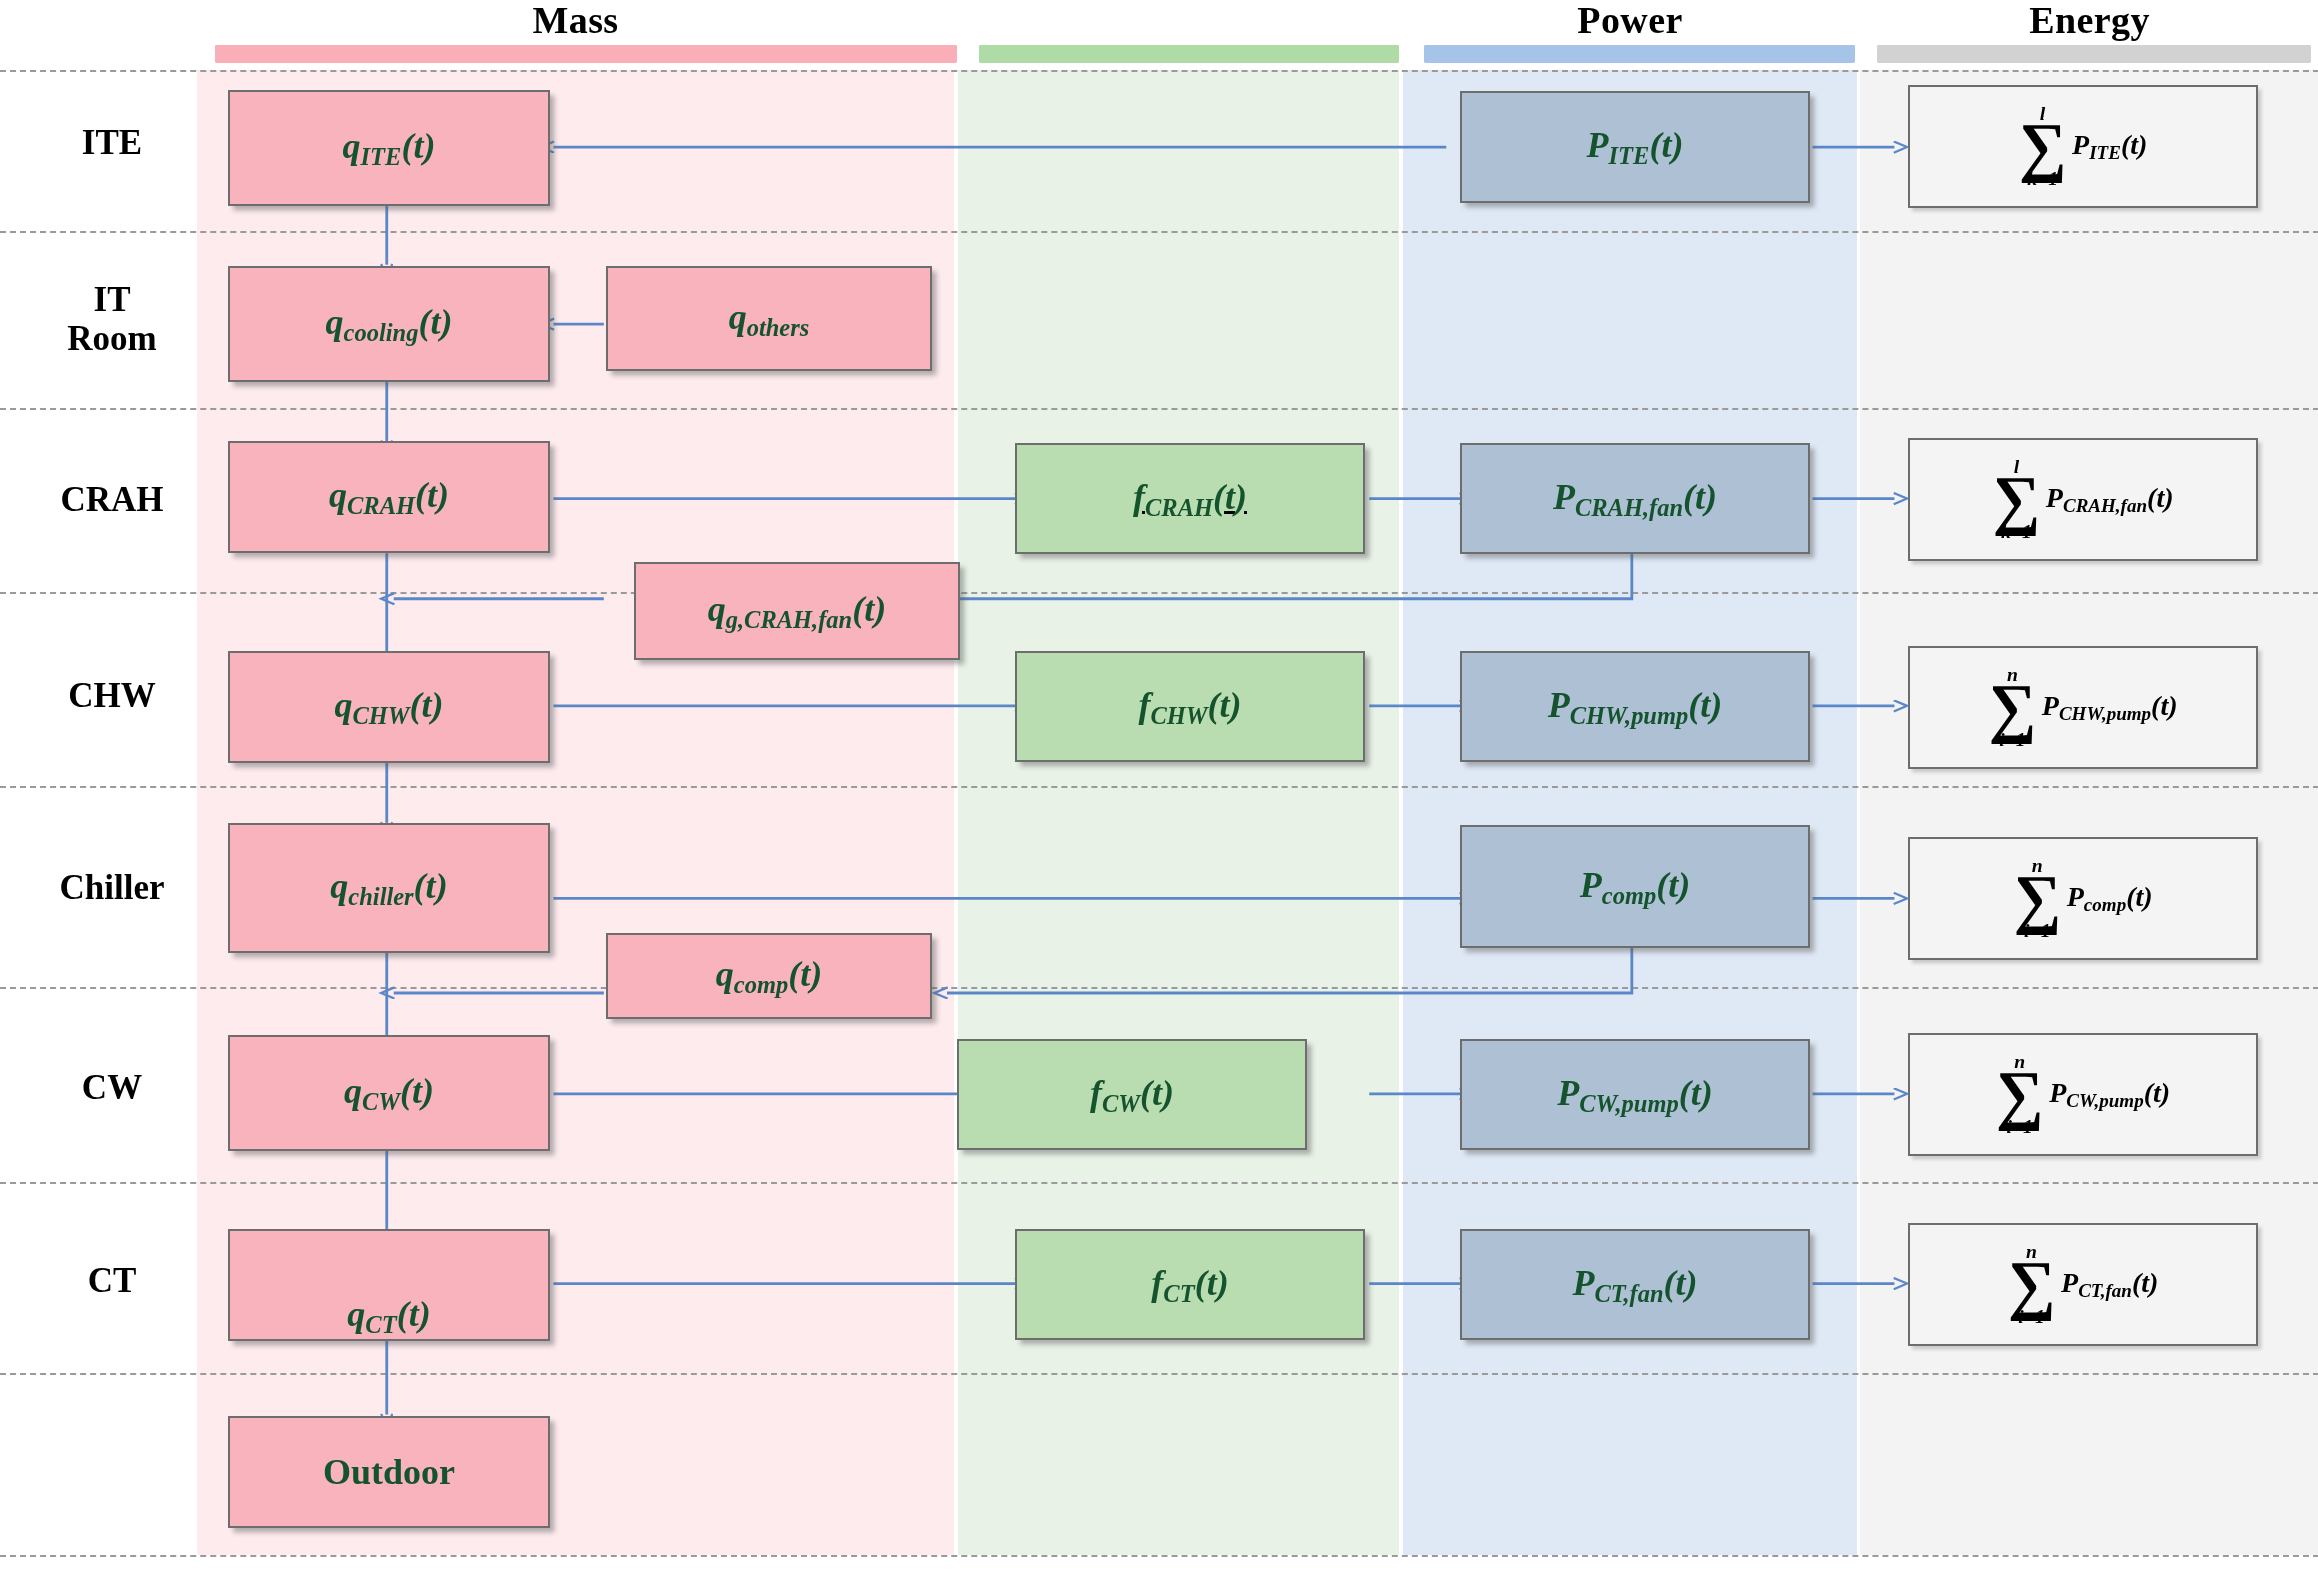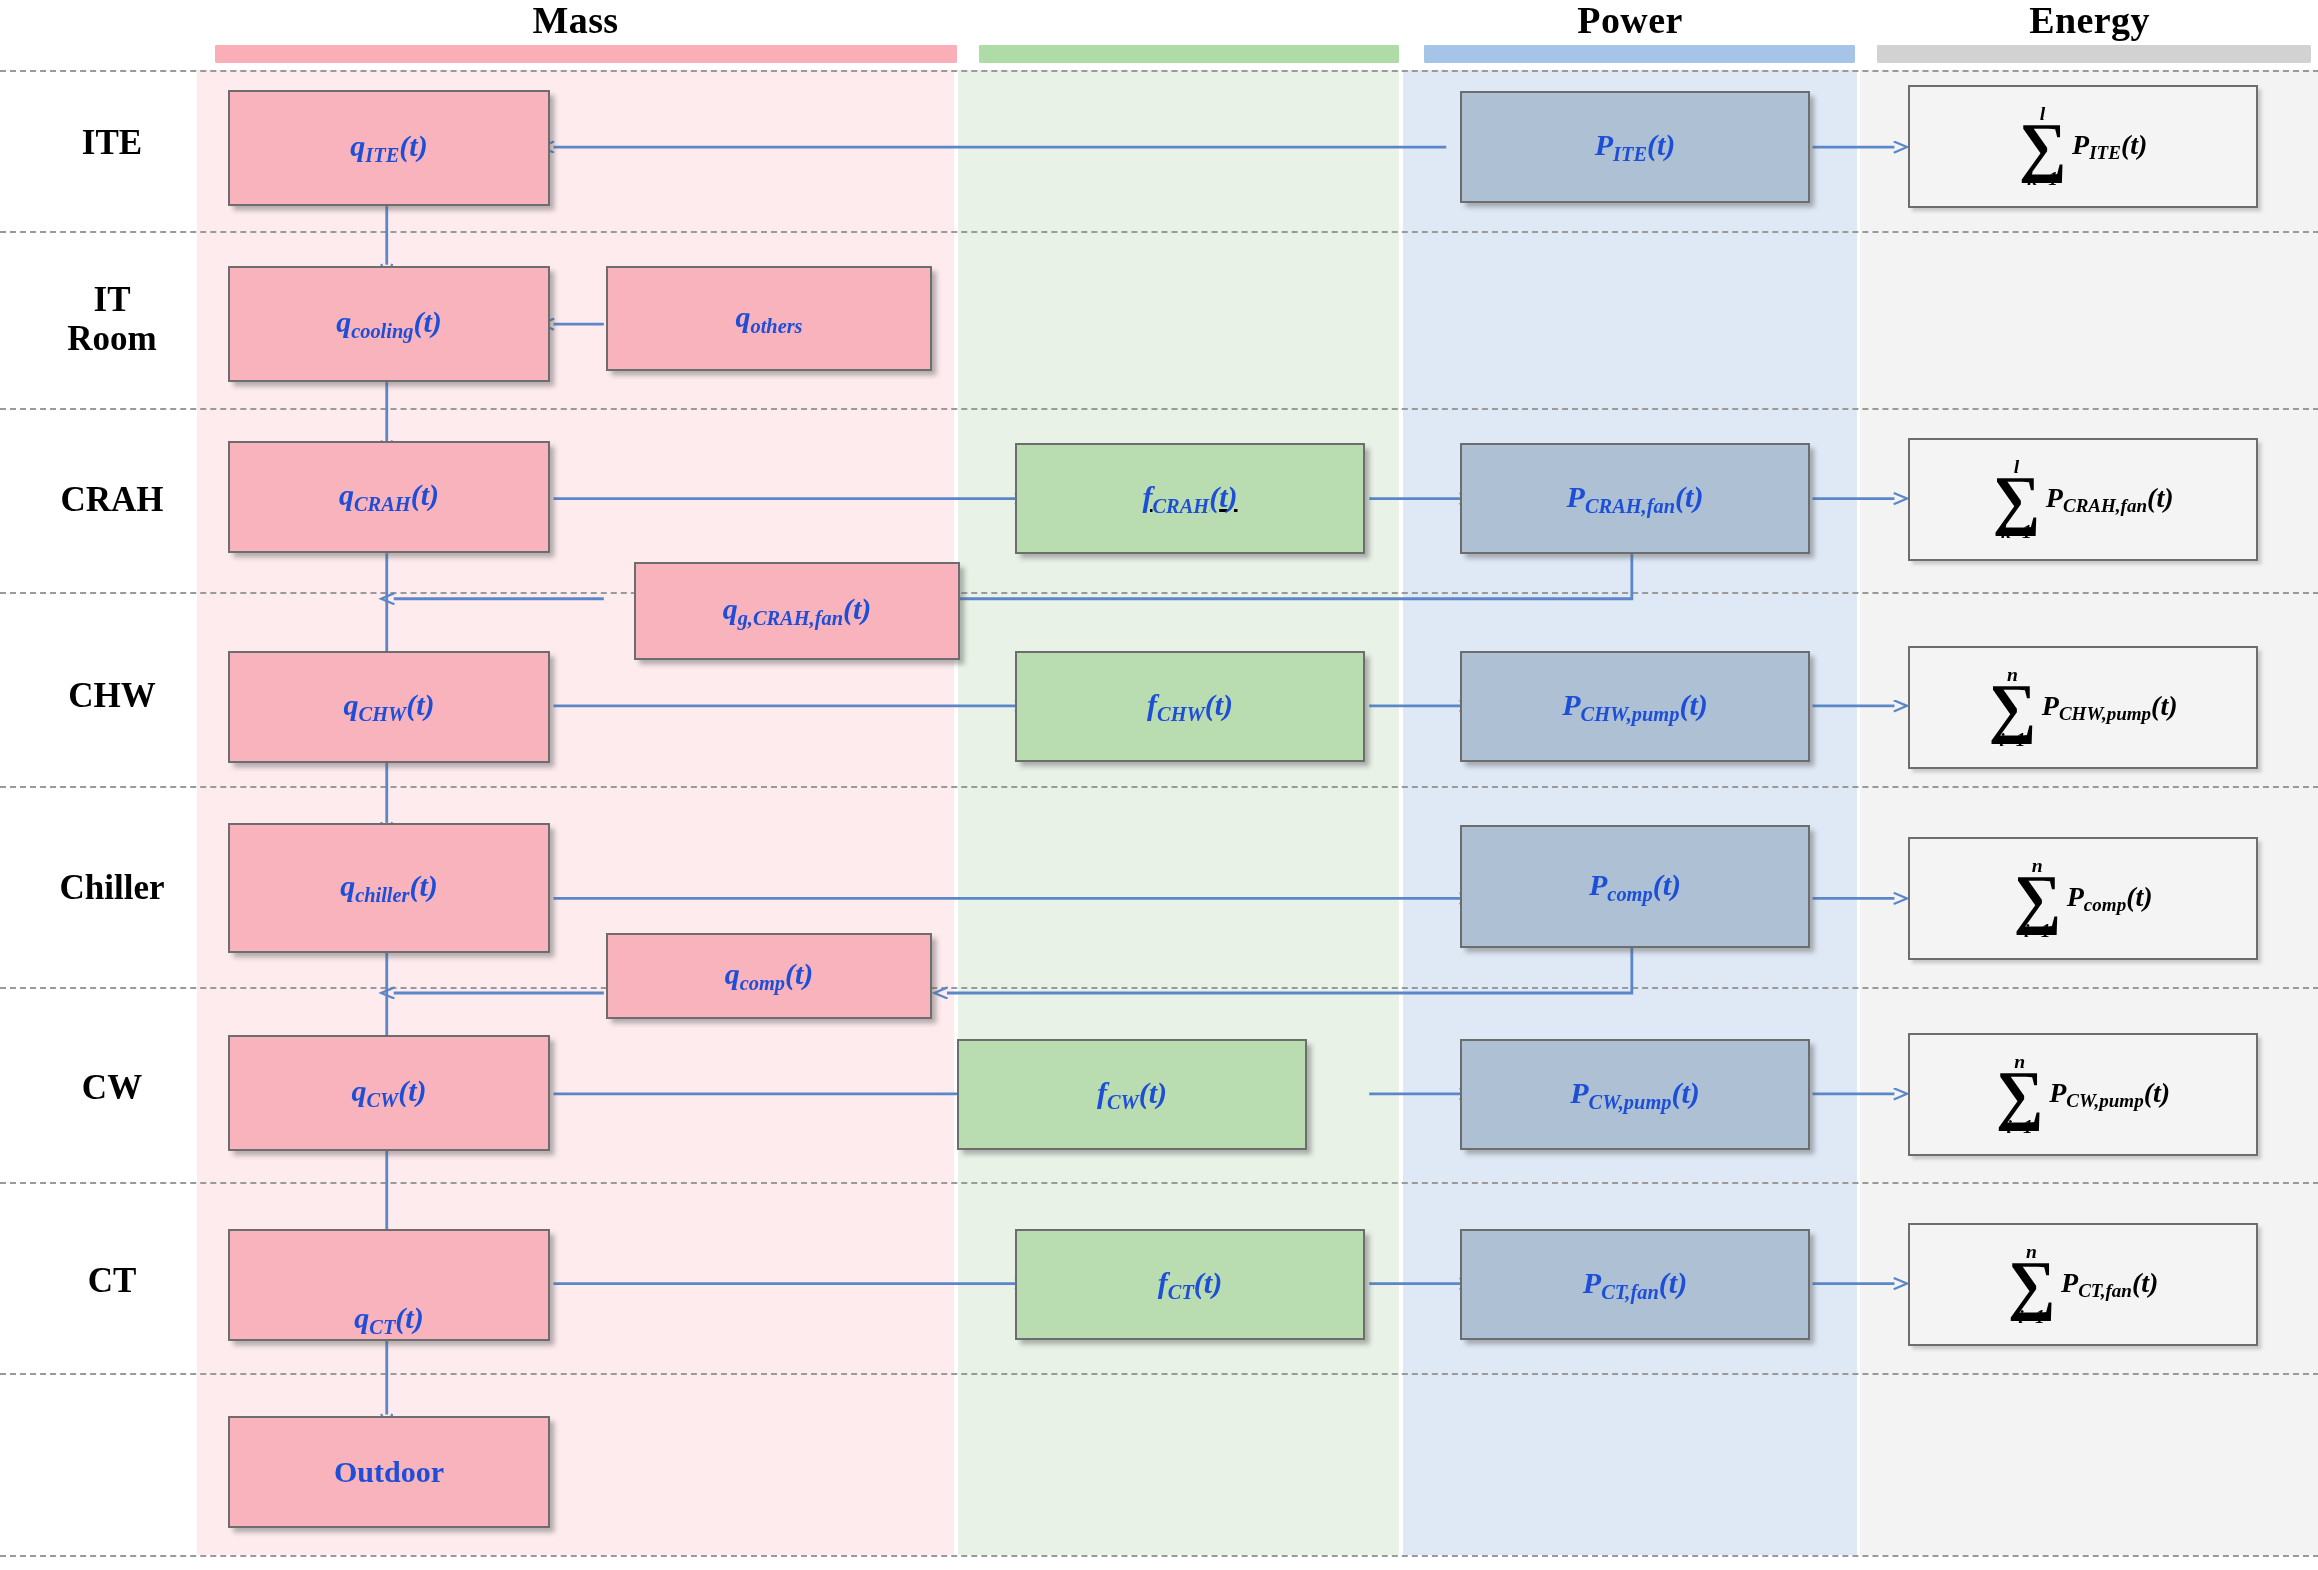--- a/index.html
+++ b/index.html
@@ -34,21 +34,21 @@
   
   .box{position:absolute;box-sizing:border-box;display:flex;align-items:center;
        justify-content:center;border:2.1px solid #6d6d6d;
        box-shadow:4.9px 4.9px 4.9px rgba(90,90,90,.45);}
   .box.heat{background:#f9b3bd;}
   .box.mass{background:#b9dcb0;}
   .box.power{background:#adc0d4;}
   .box.energy{background:#f4f4f4;border:2.1px solid #6d6d6d;box-shadow:4.2px 4.2px 3.5px rgba(120,120,120,.35);}
 
   .lbl{font-family:"Liberation Serif", serif;font-weight:bold;font-style:italic;
-       font-size:30px;color:#1d4ed8;white-space:nowrap;}
+       font-size:36px;color:#14532d;white-space:nowrap;}
   .lbl.plain{font-style:normal;}
   .lbl sub{font-size:0.68em;font-style:italic;vertical-align:-0.28em;}
 
   
   .sum{display:flex;align-items:center;justify-content:center;}
   .sumsym{display:flex;flex-direction:column;align-items:center;line-height:1;
           font-family:"Liberation Serif", serif;}
   .sumtop{font-size:19.6px;font-style:italic;font-weight:bold;margin-bottom:-4.2px;}
   .sumbig{font-size:67px;font-weight:bold;line-height:.78;}
   .sumbot{font-size:19.6px;font-style:italic;font-weight:bold;margin-top:-2.8px;}

